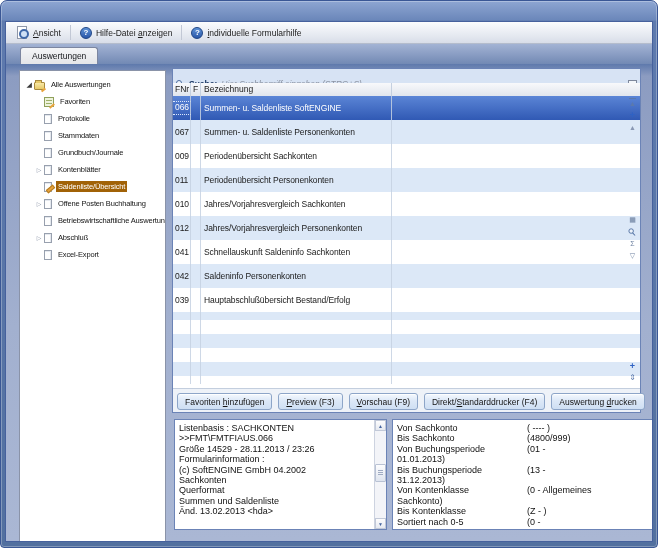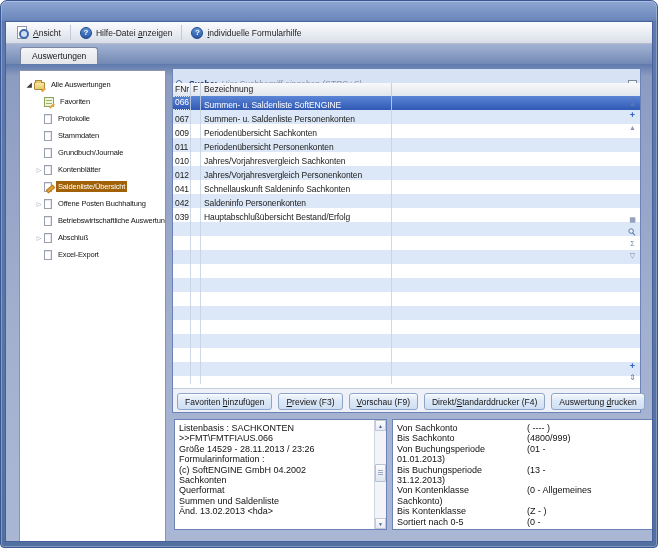--- a/index.html
+++ b/index.html
@@ -89,21 +89,21 @@
   
   .thead{position:absolute;left:0;right:0;top:14px;height:15px;display:flex;
          background:linear-gradient(180deg,#f8f9fb,#dfe4ec);border-bottom:1px solid #aeb6c6;
          font-size:8.5px;color:#202020;}
   .thead .hc{border-right:1px solid #bfc7d5;padding:1px 0 0 2px;}
   .h-fnr{width:18px;}.h-f{width:10px;}.h-bez{width:191px;padding-left:3px !important;}
   .h-rest{flex:1;border-right:none !important;}
   .tbody{position:absolute;left:0;right:0;top:27px;bottom:28px;overflow:hidden;
          background:repeating-linear-gradient(180deg,#ffffff 0 14px,#dce8f7 14px 28px);
          font-size:8.5px;letter-spacing:-0.1px;color:#1a1a1a;}
-  .trow{display:flex;height:14px;align-items:flex-end;position:relative;z-index:1;background:#fff;}
+  .trow{display:flex;height:24px;align-items:center;position:relative;z-index:1;background:#fff;}
   .trow.tint{background:#dce8f7;}
   .trow.sel{background:linear-gradient(180deg,#5b85d6,#3059b4);color:#fff;}
   .c-fnr{width:18px;padding-left:2px;}
   .c-f{width:10px;}
   .c-bez{width:191px;padding-left:3px;white-space:nowrap;overflow:hidden;}
   .trow.sel .c-fnr{border-top:1px dotted #dbe7fb;border-bottom:1px dotted #dbe7fb;height:14px;}
   .vline{position:absolute;top:14px;bottom:28px;width:1px;background:#c6d1e2;z-index:3;opacity:.85;}
   
   .strip{position:absolute;right:1px;top:27px;bottom:28px;width:13px;z-index:4;display:flex;
          flex-direction:column;align-items:center;font-size:7px;color:#5b79ad;}

